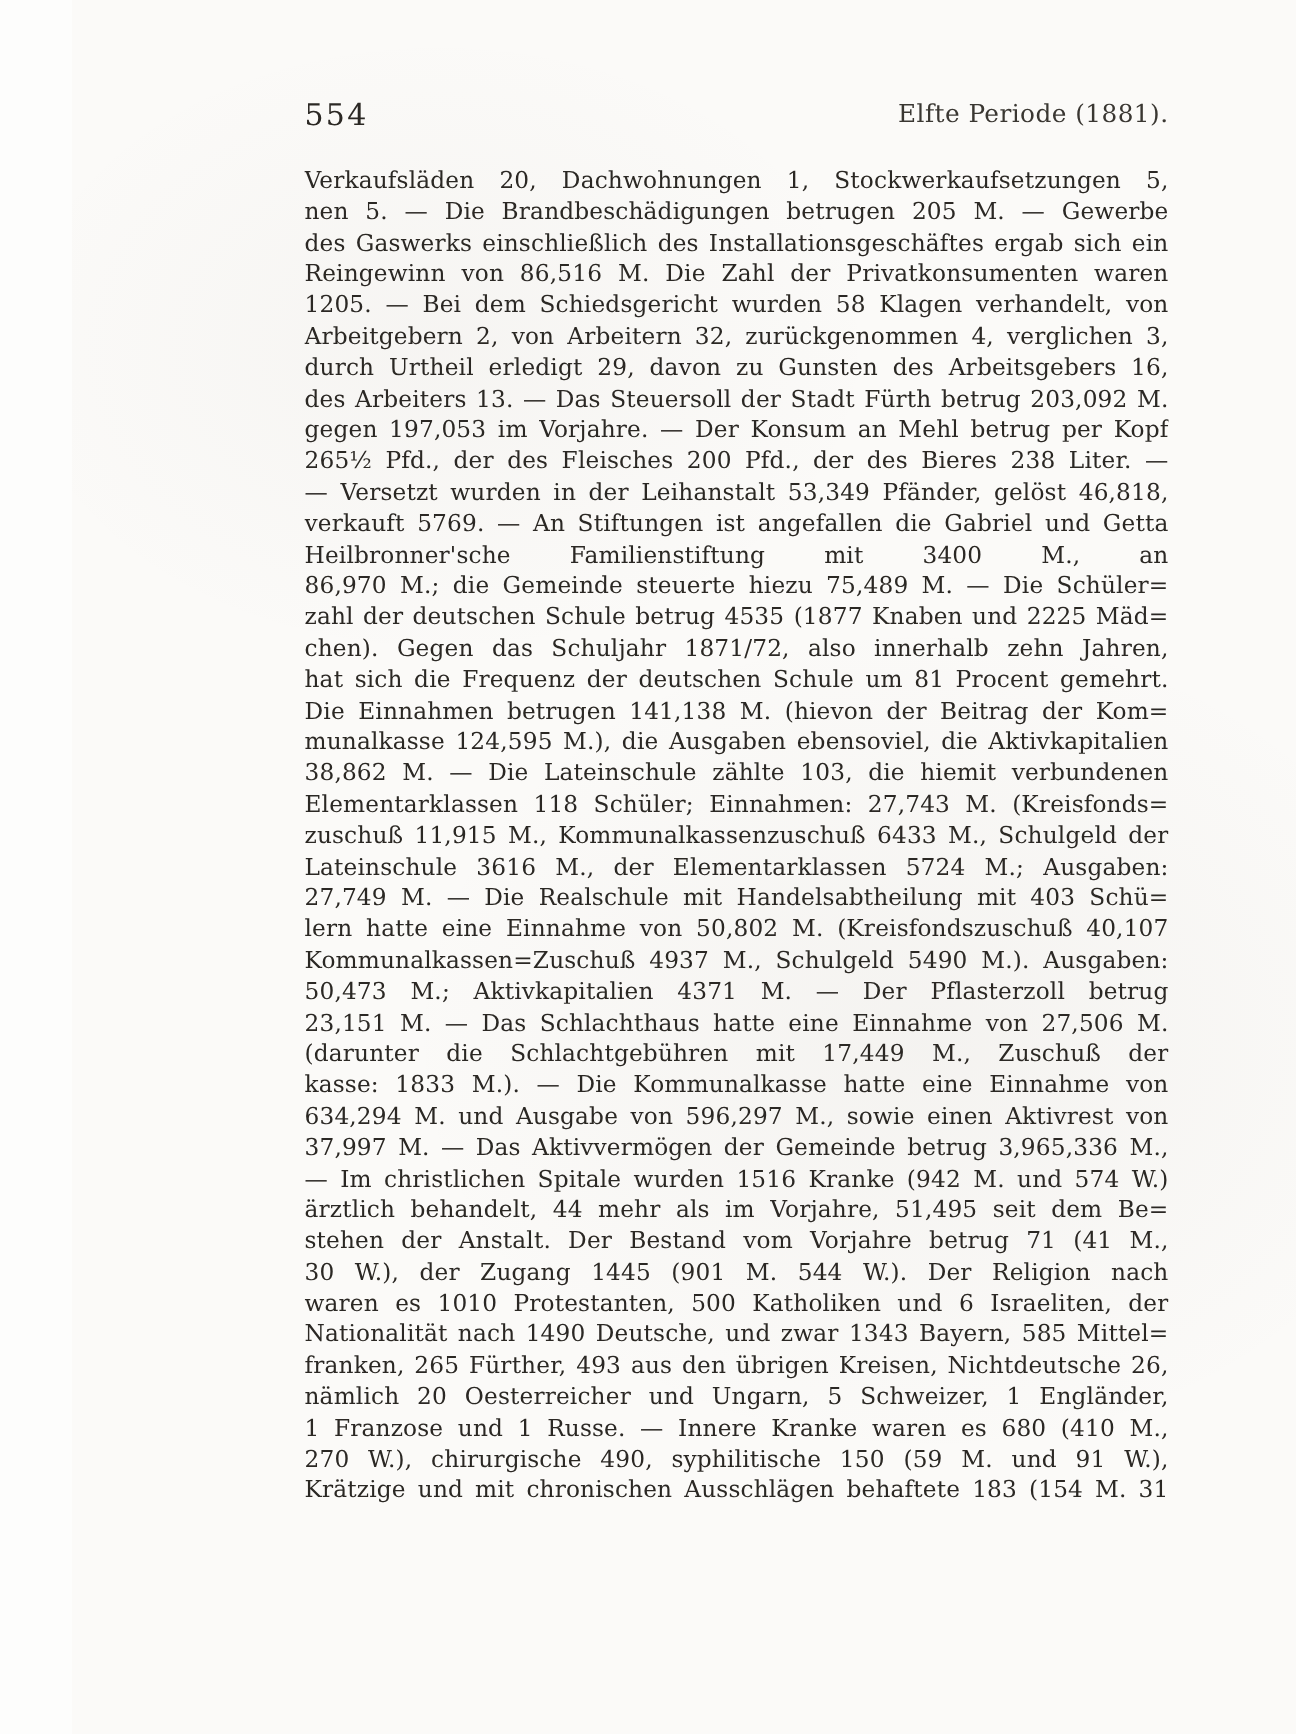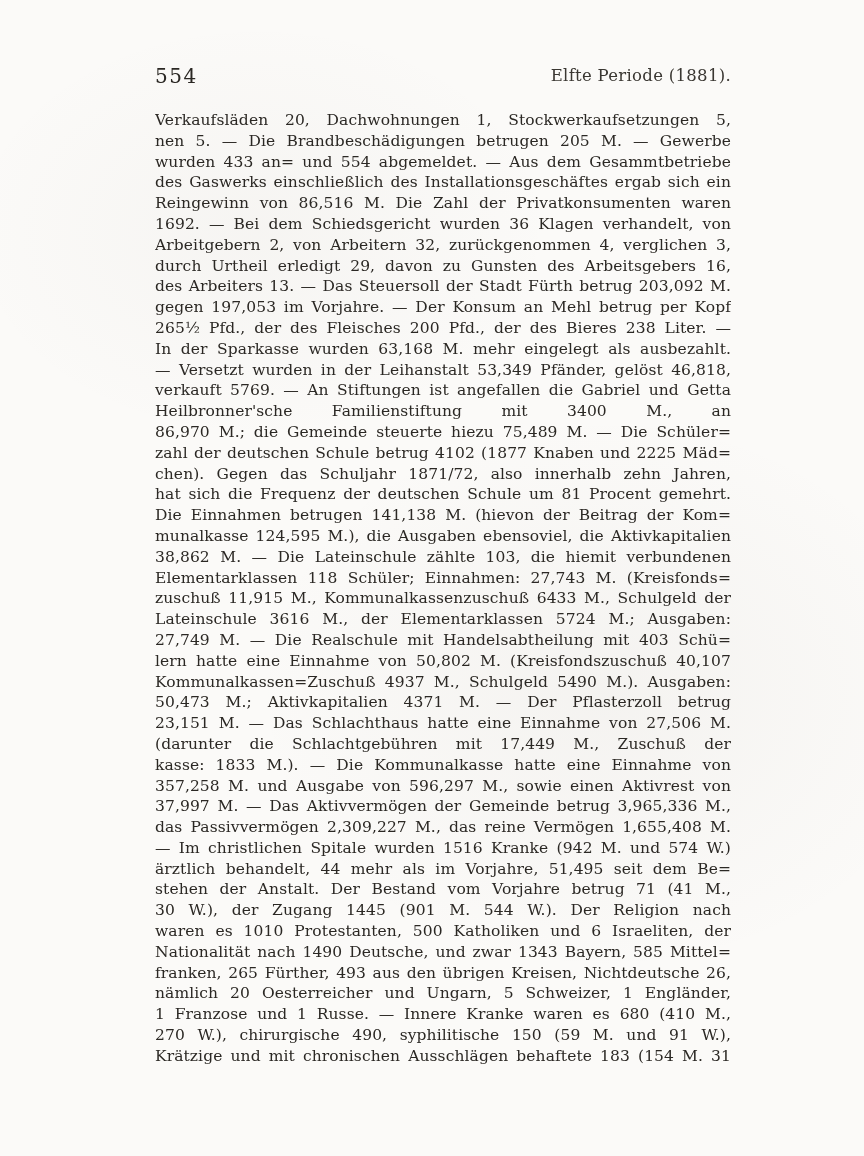--- a/index.html
+++ b/index.html
@@ -18,20 +18,21 @@
     font-family: "DejaVu Serif", serif;
     overflow: hidden;
   }
   .page {
     position: absolute;
     inset: 0;
     background:
       radial-gradient(ellipse 420px 300px at 30% 20%, rgba(120,110,95,0.04), transparent 70%),
       radial-gradient(ellipse 500px 400px at 70% 60%, rgba(120,110,95,0.05), transparent 70%),
       var(--paper);
+    margin-left: 48px;
   }
   .header-row {
     position: absolute;
     top: 64px;
     left: 155px;
     width: 576px;
     height: 26px;
   }
   .page-number {
     position: absolute;
@@ -75,53 +76,50 @@
 <div class="page">
 
   <div class="header-row">
     <span class="page-number">554</span>
     <span class="running-header">Elfte Periode (1881).</span>
   </div>
 
   <div class="body-block">
       <div class="text-line">Verkaufsläden 20, Dachwohnungen 1, Stockwerkaufsetzungen 5, Brun=</div>
       <div class="text-line">nen 5. — Die Brandbeschädigungen betrugen 205 M. — Gewerbe</div>
-      <div class="text-line">wurden 433 an= und 554 abgemeldet. — Aus dem Gesammtbetriebe</div>
       <div class="text-line">des Gaswerks einschließlich des Installationsgeschäftes ergab sich ein</div>
       <div class="text-line">Reingewinn von 86,516 M.  Die Zahl der Privatkonsumenten waren</div>
-      <div class="text-line">1692. — Bei dem Schiedsgericht wurden 36 Klagen verhandelt, von</div>
+      <div class="text-line">1205. — Bei dem Schiedsgericht wurden 58 Klagen verhandelt, von</div>
       <div class="text-line">Arbeitgebern 2, von Arbeitern 32, zurückgenommen 4, verglichen 3,</div>
       <div class="text-line">durch Urtheil erledigt 29, davon zu Gunsten des Arbeitsgebers 16,</div>
       <div class="text-line">des Arbeiters 13. — Das Steuersoll der Stadt Fürth betrug 203,092 M.</div>
       <div class="text-line">gegen 197,053 im Vorjahre. — Der Konsum an Mehl betrug per Kopf</div>
       <div class="text-line">265½ Pfd., der des Fleisches 200 Pfd., der des Bieres 238 Liter. —</div>
-      <div class="text-line">In der Sparkasse wurden 63,168 M. mehr eingelegt als ausbezahlt.</div>
       <div class="text-line">— Versetzt wurden in der Leihanstalt 53,349 Pfänder, gelöst 46,818,</div>
       <div class="text-line">verkauft 5769. — An Stiftungen ist angefallen die Gabriel und Getta</div>
       <div class="text-line">Heilbronner'sche Familienstiftung mit 3400 M., an Fundationszuschüssen</div>
       <div class="text-line">86,970 M.; die Gemeinde steuerte hiezu 75,489 M. — Die Schüler=</div>
-      <div class="text-line">zahl der deutschen Schule betrug 4102 (1877 Knaben und 2225 Mäd=</div>
+      <div class="text-line">zahl der deutschen Schule betrug 4535 (1877 Knaben und 2225 Mäd=</div>
       <div class="text-line">chen).  Gegen das Schuljahr 1871/72, also innerhalb zehn Jahren,</div>
       <div class="text-line">hat sich die Frequenz der deutschen Schule um 81 Procent gemehrt.</div>
       <div class="text-line">Die Einnahmen betrugen 141,138 M. (hievon der Beitrag der Kom=</div>
       <div class="text-line">munalkasse 124,595 M.), die Ausgaben ebensoviel, die Aktivkapitalien</div>
       <div class="text-line">38,862 M. — Die Lateinschule zählte 103, die hiemit verbundenen</div>
       <div class="text-line">Elementarklassen 118 Schüler; Einnahmen: 27,743 M. (Kreisfonds=</div>
       <div class="text-line">zuschuß 11,915 M., Kommunalkassenzuschuß 6433 M., Schulgeld der</div>
       <div class="text-line">Lateinschule 3616 M., der Elementarklassen 5724 M.; Ausgaben:</div>
       <div class="text-line">27,749 M. — Die Realschule mit Handelsabtheilung mit 403 Schü=</div>
       <div class="text-line">lern hatte eine Einnahme von 50,802 M. (Kreisfondszuschuß 40,107 M.,</div>
       <div class="text-line">Kommunalkassen=Zuschuß 4937 M., Schulgeld 5490 M.).  Ausgaben:</div>
       <div class="text-line">50,473 M.; Aktivkapitalien 4371 M. — Der Pflasterzoll betrug</div>
       <div class="text-line">23,151 M. — Das Schlachthaus hatte eine Einnahme von 27,506 M.</div>
       <div class="text-line">(darunter die Schlachtgebühren mit 17,449 M., Zuschuß der Kommunal=</div>
       <div class="text-line">kasse: 1833 M.). — Die Kommunalkasse hatte eine Einnahme von</div>
-      <div class="text-line">357,258 M. und Ausgabe von 596,297 M., sowie einen Aktivrest von</div>
+      <div class="text-line">634,294 M. und Ausgabe von 596,297 M., sowie einen Aktivrest von</div>
       <div class="text-line">37,997 M. — Das Aktivvermögen der Gemeinde betrug 3,965,336 M.,</div>
-      <div class="text-line">das Passivvermögen 2,309,227 M., das reine Vermögen 1,655,408 M.</div>
       <div class="text-line">— Im christlichen Spitale wurden 1516 Kranke (942 M. und 574 W.)</div>
       <div class="text-line">ärztlich behandelt, 44 mehr als im Vorjahre, 51,495 seit dem Be=</div>
       <div class="text-line">stehen der Anstalt.  Der Bestand vom Vorjahre betrug 71 (41 M.,</div>
       <div class="text-line">30 W.), der Zugang 1445 (901 M. 544 W.).  Der Religion nach</div>
       <div class="text-line">waren es 1010 Protestanten, 500 Katholiken und 6 Israeliten, der</div>
       <div class="text-line">Nationalität nach 1490 Deutsche, und zwar 1343 Bayern, 585 Mittel=</div>
       <div class="text-line">franken, 265 Fürther, 493 aus den übrigen Kreisen, Nichtdeutsche 26,</div>
       <div class="text-line">nämlich 20 Oesterreicher und Ungarn, 5 Schweizer, 1 Engländer,</div>
       <div class="text-line">1 Franzose und 1 Russe. — Innere Kranke waren es 680 (410 M.,</div>
       <div class="text-line">270 W.), chirurgische 490, syphilitische 150 (59 M. und 91 W.),</div>

